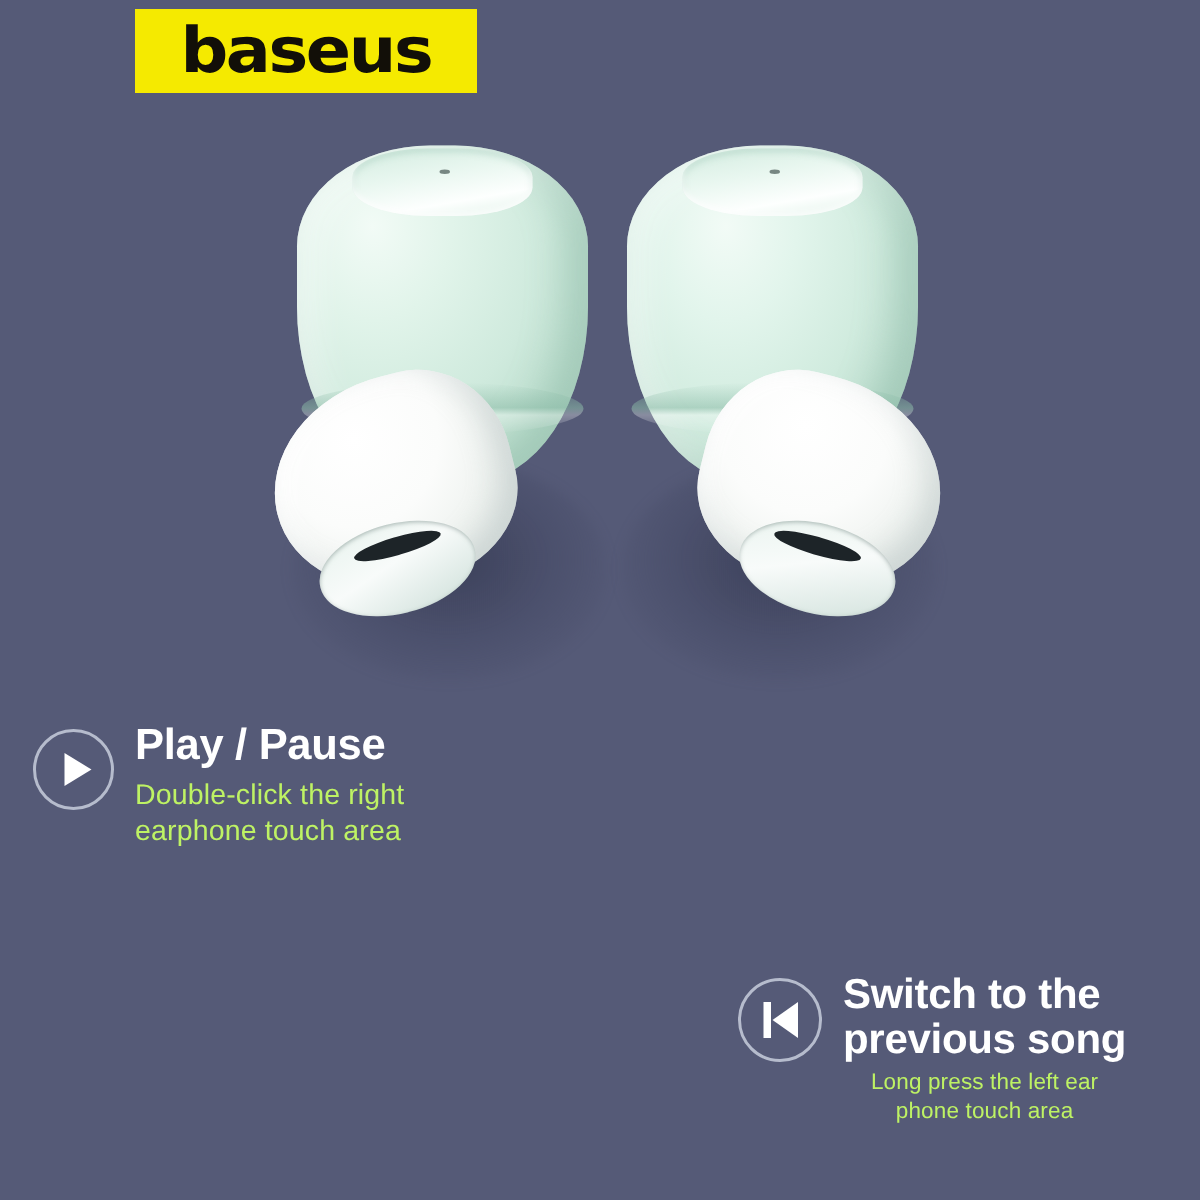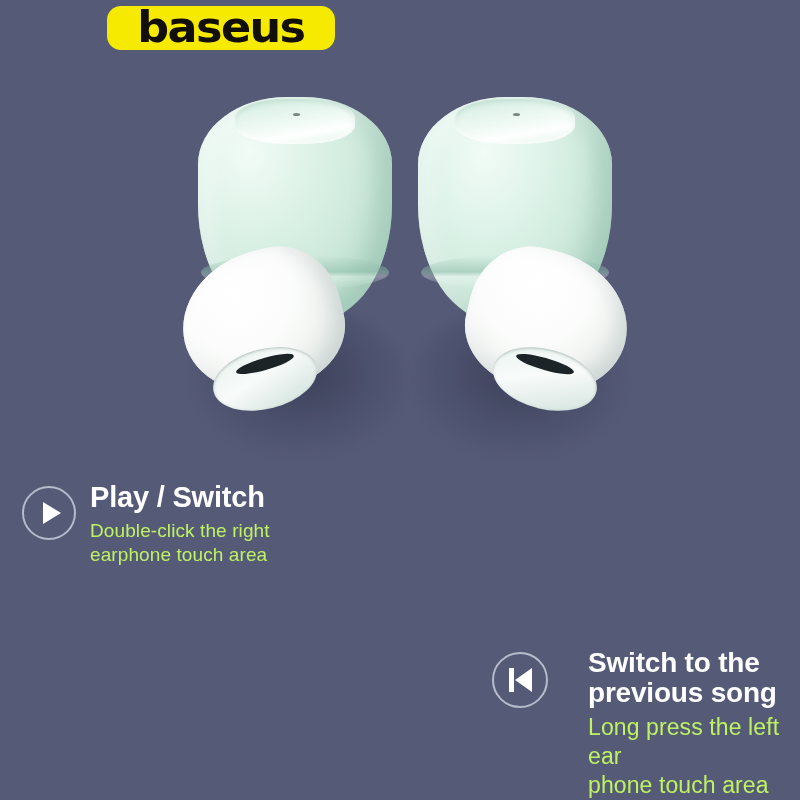--- a/index.html
+++ b/index.html
@@ -16,29 +16,28 @@
     position: relative;
     width: 800px;
     height: 800px;
     background: #555a77;
     overflow: hidden;
   }
 
   
   .brand-logo {
     position: absolute;
-    left: 107px;
+    left: 90px;
     top: 6px;
     width: 228px;
-    height: 44px;
+    height: 56px;
     background: #f5ea00;
     display: flex;
     align-items: center;
     justify-content: center;
-    border-radius: 14px;
   }
   .brand-logo-text {
     font-family: "DejaVu Sans", sans-serif;
     font-weight: bold;
     font-size: 42px;
     letter-spacing: -1.5px;
     color: #120f08;
     line-height: 1;
     transform: scaleX(1.06);
   }
@@ -199,21 +198,21 @@
   .feature.f2, .feature.f4 {
     grid-column: 1 / span 2;
     padding-left: 0;
   }
 
   .feature-inner {
     display: flex;
     align-items: flex-start;
   }
   .feature.f2 .feature-inner,
-  .feature.f4 .feature-inner { margin-left: 492px; gap: 26px; }
+  .feature.f4 .feature-inner { margin-left: 492px; }
 
   .icon-circle {
     flex: 0 0 auto;
     width: 50px;
     height: 50px;
     border: 2px solid #b6bccd;
     border-radius: 50%;
     position: relative;
     margin-top: 4px;
   }
@@ -240,21 +239,21 @@
 
   .feature-desc {
     color: #bef264;
     font-size: 19px;
     line-height: 1.26;
     letter-spacing: 0.1px;
     margin: 0;
     white-space: pre-line;
   }
   .feature.f2 .feature-desc,
-  .feature.f4 .feature-desc { font-size: 23px; }
+  .feature.f4 .feature-desc { font-size: 15px; text-align: center; }
 </style>
 </head>
 <body>
 
 <div class="page">
 
   <div class="brand-logo">
     <span class="brand-logo-text">baseus</span>
   </div>
 
@@ -287,21 +286,21 @@
   <div class="features">
 
     <div class="feature f1">
       <div class="feature-inner">
         <div class="icon-circle">
           <svg width="50" height="50" viewBox="0 0 50 50" aria-hidden="true">
             <polygon points="19,14 37,25 19,36" fill="#ffffff"></polygon>
           </svg>
         </div>
         <div class="feature-text">
-          <p class="feature-title">Play / Switch</p>
+          <p class="feature-title">Play / Pause</p>
           <p class="feature-desc">Double-click the right
 earphone touch area</p>
         </div>
       </div>
     </div>
 
     <div class="feature f2">
       <div class="feature-inner">
         <div class="icon-circle">
           <svg width="52" height="52" viewBox="0 0 52 52" aria-hidden="true">

